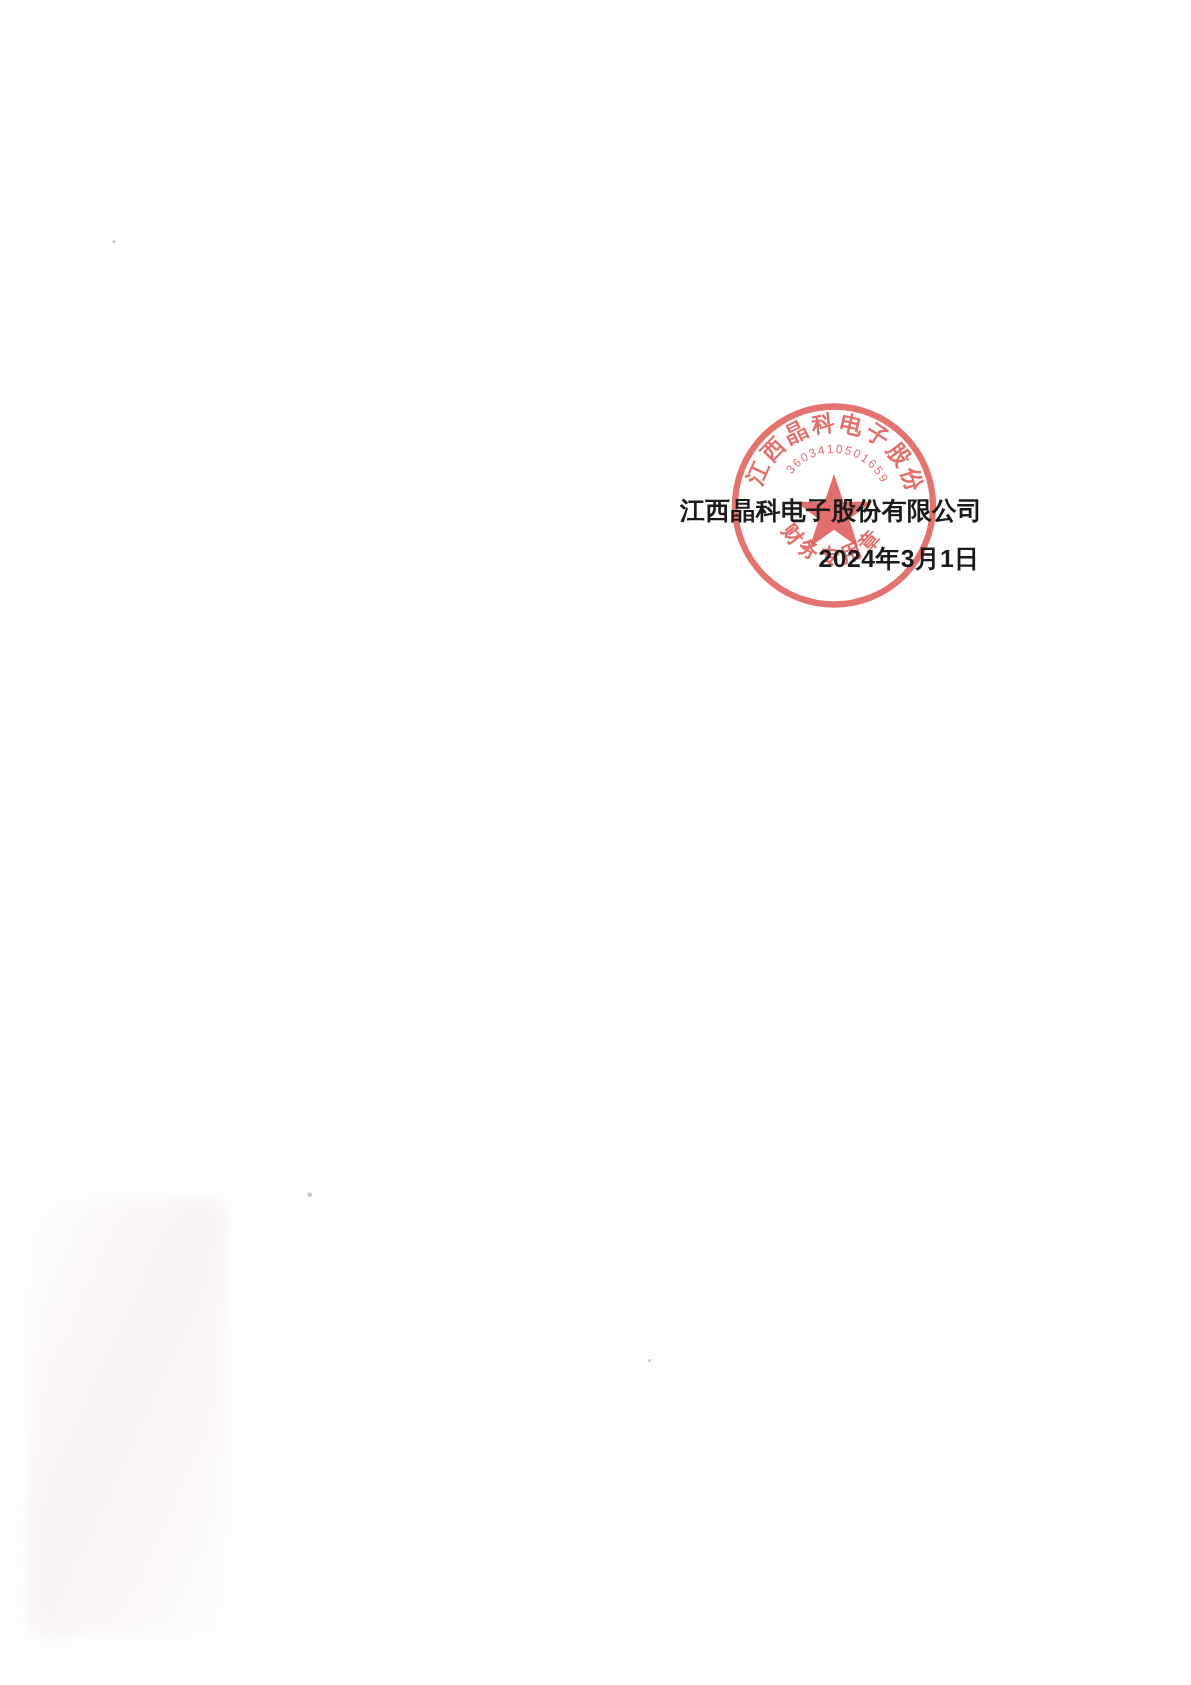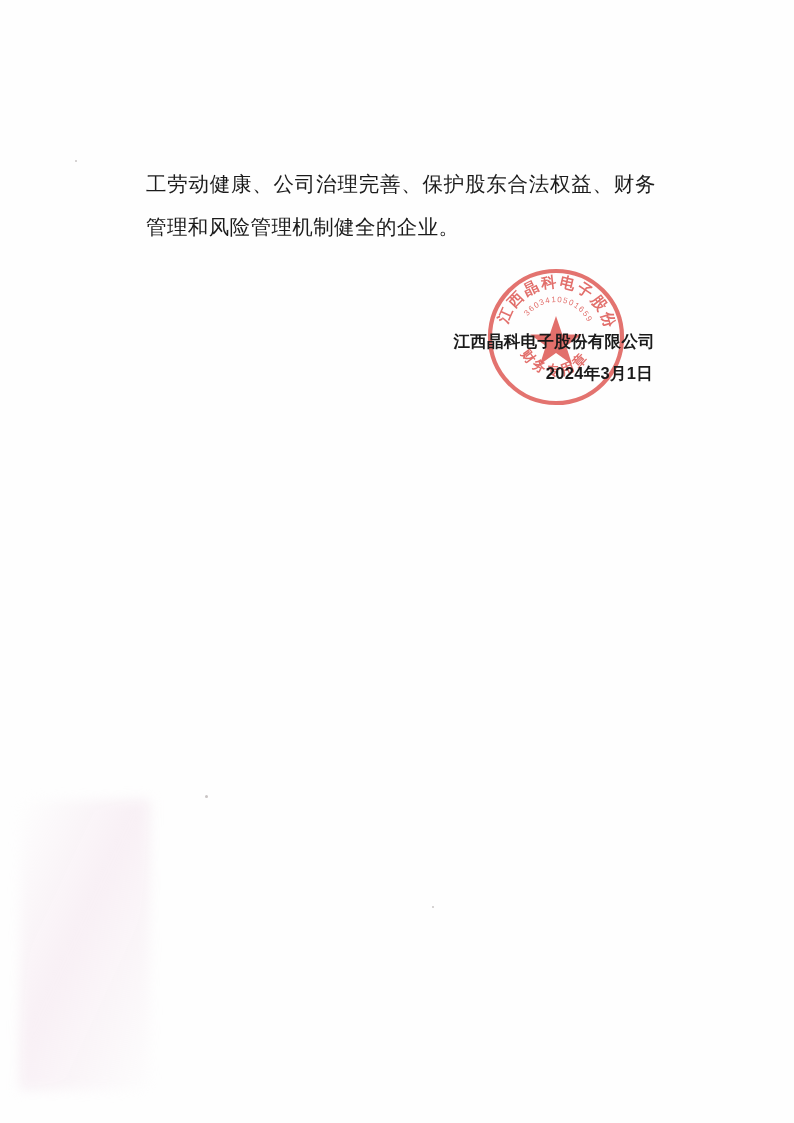--- a/index.html
+++ b/index.html
@@ -91,21 +91,20 @@
 </head>
 <body>
 
 <div class="page">
 
   <div class="scan-smudge-left"></div>
   <div class="scan-speck" style="left:205px; top:795px; width:3px; height:3px;"></div>
   <div class="scan-speck" style="left:75px; top:160px; width:2px; height:2px;"></div>
   <div class="scan-speck" style="left:432px; top:906px; width:2px; height:2px;"></div>
 
-  <p class="body-text">工劳动健康、公司治理完善、保护股东合法权益、财务管理和风险管理机制健全的企业。</p>
 
   <div class="seal seal-wrap">
     <svg width="142" height="142" viewBox="0 0 142 142" xmlns="http://www.w3.org/2000/svg">
       <defs>
         <path id="arcTop" d="M 21,71 A 50,50 0 0 1 121,71"></path>
         <path id="arcBottom" d="M 33,71 A 38,38 0 0 0 109,71"></path>
         <path id="arcCode" d="M 36,71 A 35,35 0 0 1 106,71"></path>
       </defs>
       <circle cx="71" cy="71" r="66" fill="none" stroke="#d6332e" stroke-width="4.2" opacity="0.88"></circle>
       <g fill="#d6332e" opacity="0.9">

